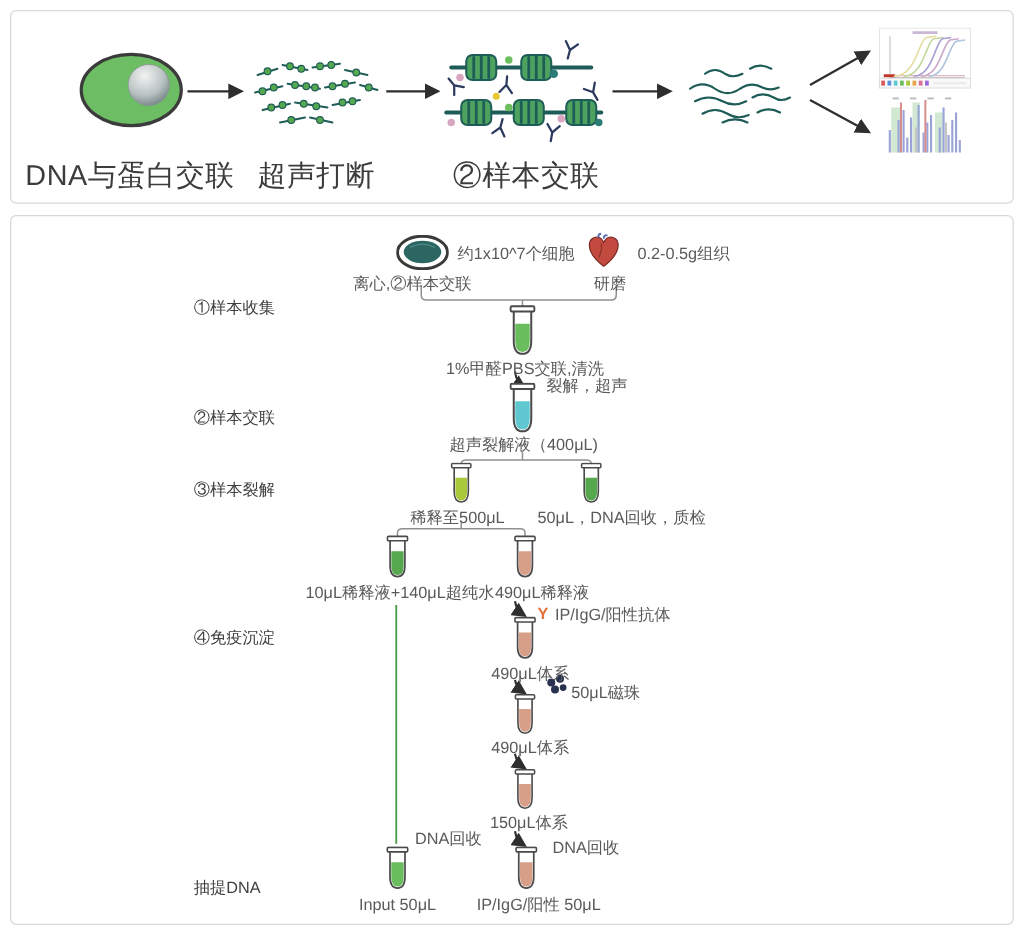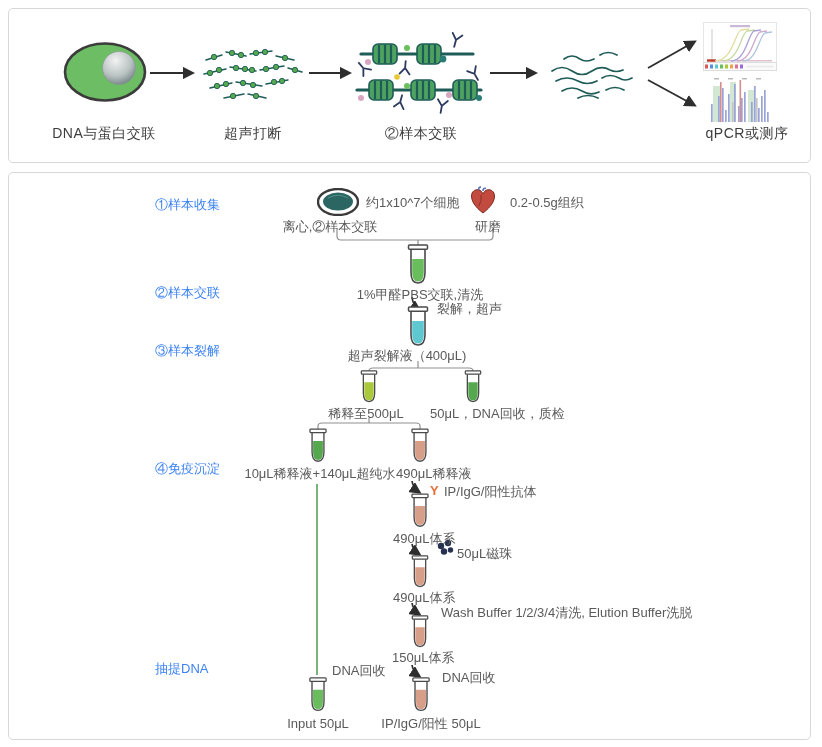--- a/index.html
+++ b/index.html
@@ -3,25 +3,25 @@
 <meta charset="utf-8">
 <style>
   html,body{margin:0;padding:0;background:#fff;}
   .page{position:relative;width:822px;height:747px;background:#fff;overflow:hidden;
         font-family:"Liberation Sans",sans-serif;}
   .panel{position:absolute;border:1px solid #d8d8d8;border-radius:5px;background:#fff;}
   .top-panel{left:8px;top:8px;width:801px;height:153px;}
   .flow-panel{left:8px;top:172px;width:801px;height:566px;}
   .abs{position:absolute;}
   .overlay{position:absolute;left:0;top:0;pointer-events:none;}
-  .stage-label{position:absolute;font-size:14px;color:#3c3c3c;white-space:nowrap;
+  .stage-label{position:absolute;font-size:23px;color:#3c3c3c;white-space:nowrap;
                transform:translateX(-50%);letter-spacing:.5px;}
   .t{position:absolute;font-size:13px;color:#5a5a5a;white-space:nowrap;line-height:1.2;}
   .tc{transform:translateX(-50%);}
-  .step{position:absolute;left:155px;font-size:13px;color:#3b82f6;white-space:nowrap;}
+  .step{position:absolute;left:155px;font-size:13px;color:#404040;white-space:nowrap;margin-top:41px;}
   .ab-y{position:absolute;font-size:13px;font-weight:bold;color:#e4713c;}
   .tube{position:absolute;}
   .glass{fill:none;stroke:#4a4a4a;stroke-width:1.6;}
   .cap{fill:#ffffff;stroke:#4a4a4a;stroke-width:1.5;}
   .liq.green{fill:#69bd5c;} .liq.cyan{fill:#5ec7d0;} .liq.lime{fill:#a9c93a;}
   .liq.mgreen{fill:#55a84e;} .liq.salmon{fill:#d79e88;}
 </style>
 </head>
 <body>
 
@@ -190,21 +190,20 @@
     </g>
     <g fill="#c4c4c4">
       <rect x="24" y="26" width="1.6" height="20"></rect>
         <rect x="48" y="22" width="1.6" height="24"></rect>
     </g>
   </svg>
 
   <div class="stage-label" style="left:104px;top:125px">DNA与蛋白交联</div>
   <div class="stage-label" style="left:253px;top:125px">超声打断</div>
   <div class="stage-label" style="left:421px;top:125px">②样本交联</div>
-  <div class="stage-label" style="left:747px;top:125px">qPCR或测序</div>
 
   <div class="panel flow-panel"></div>
 
   <svg class="overlay" width="822" height="747" viewBox="0 0 822 747">
     <defs>
       <marker id="ah" markerWidth="7" markerHeight="7" refX="5.2" refY="3.5" orient="auto">
         <path d="M0,0 L7,3.5 L0,7 Z" fill="#2e2e2e"></path>
       </marker>
     </defs>
 
@@ -335,30 +334,29 @@
   <div class="tube" style="left:409px;top:677px">
     <svg width="24" height="36" viewBox="0 0 26 42">
       <path class="liq salmon" d="M7.2,15 L7.2,28.5 Q7.2,37.6 13,37.6 Q18.8,37.6 18.8,28.5 L18.8,15 Z"></path>
       <path class="glass" d="M6,5.2 L6,28.5 Q6,39 13,39 Q20,39 20,28.5 L20,5.2"></path>
       <rect class="cap" x="3.5" y="1" width="19" height="4.2" rx="1"></rect>
     </svg>
   </div>
 
   <div class="t tc" style="left:420px;top:287px">1%甲醛PBS交联,清洗</div>
   <div class="t" style="left:437px;top:301px">裂解，超声</div>
-  <div class="t tc" style="left:407px;top:348px">超声裂解液（400μL)</div>
+  <div class="t tc" style="left:419px;top:348px">超声裂解液（400μL)</div>
   <div class="t tc" style="left:366px;top:406px">稀释至500μL</div>
   <div class="t" style="left:430px;top:406px">50μL，DNA回收，质检</div>
   <div class="t tc" style="left:320px;top:466px">10μL稀释液+140μL超纯水</div>
   <div class="t" style="left:396px;top:466px">490μL稀释液</div>
   <div class="ab-y" style="left:430px;top:483px">Y</div>
   <div class="t" style="left:444px;top:484px">IP/IgG/阳性抗体</div>
   <div class="t" style="left:393px;top:531px">490μL体系</div>
   <div class="t" style="left:457px;top:546px">50μL磁珠</div>
   <div class="t" style="left:393px;top:590px">490μL体系</div>
-  <div class="t" style="left:441px;top:605px">Wash Buffer 1/2/3/4清洗, Elution Buffer洗脱</div>
   <div class="t" style="left:392px;top:650px">150μL体系</div>
   <div class="t" style="left:332px;top:663px">DNA回收</div>
   <div class="t" style="left:442px;top:670px">DNA回收</div>
   <div class="t tc" style="left:318px;top:716px">Input 50μL</div>
   <div class="t tc" style="left:431px;top:716px">IP/IgG/阳性 50μL</div>
 
 </div>
 
 </body></html>

